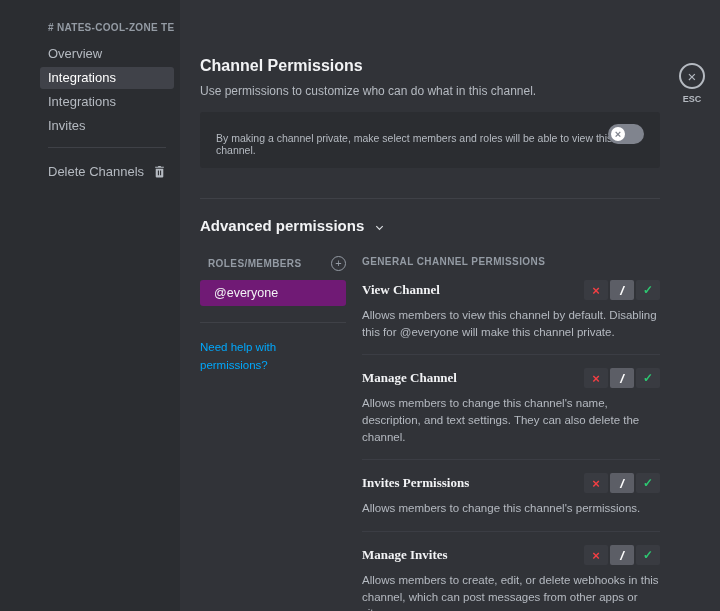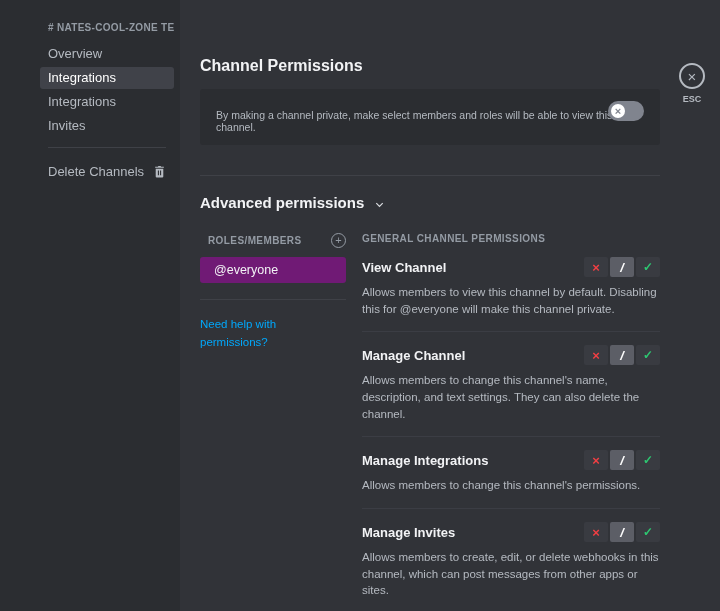--- a/index.html
+++ b/index.html
@@ -110,21 +110,21 @@
   }
   .role-item {
     margin-top: 9px; background: #701a75; border-radius: 3px;
     padding: 6px 14px; font-size: 12.5px; color: #f2f3f5; cursor: pointer;
   }
   .col-left .hr { margin: 16px 0 14px 0; }
   .help-link { font-size: 11.5px; color: #00a8fc; cursor: pointer; }
   
   .perm-row { margin-top: 13px; }
   .perm-title-row { display: flex; align-items: center; justify-content: space-between; }
-  .perm-name { font-size: 13px; font-weight: bold; color: #f2f3f5; }
+  .perm-name { font-size: 13px; font-weight: bold; color: #f2f3f5; font-family: Liberation Serif, serif; }
   .perm-desc { font-size: 11.5px; color: #b5bac1; line-height: 1.45; margin-top: 7px; width: 298px; }
   .perm-row .hr { margin-top: 14px; background: #3b3d44; }
   .btn-group { display: flex; gap: 2px; }
   .perm-btn {
     width: 24px; height: 20px; border-radius: 2px;
     display: flex; align-items: center; justify-content: center;
     font-size: 13px; font-weight: bold; line-height: 1;
     background: #393b41; cursor: pointer;
   }
   .perm-btn.deny { color: #f23f43; }
@@ -147,20 +147,21 @@
       <svg width="13" height="13" viewBox="0 0 24 24">
           <path fill="#b5bac1" d="M15 3l-1-1h-4L9 3H4v2h16V3h-5zM5 21a2 2 0 0 0 2 2h10a2 2 0 0 0 2-2V7H5v14zm4-11h2v9H9v-9zm4 0h2v9h-2v-9z"></path>
         </svg>
     </span>
   </div>
 </nav>
 
 <main class="main">
   <div class="content">
     <h1 class="page-title">Channel Permissions</h1>
+    <p class="page-subtitle">Use permissions to customize who can do what in this channel.</p>
 
 
     <div class="private-card">
       <div class="toggle">
         <span class="toggle-knob">×</span>
       </div>
       <p class="private-desc">By making a channel private, make select members and roles will be able to view this channel.</p>
     </div>
 
     <div class="hr hr-top"></div>
@@ -222,21 +223,21 @@
                   <span>✓</span>
                 </span>
             </div>
           </div>
           <p class="perm-desc">Allows members to change this channel's name, description, and text settings. They can also delete the channel.</p>
           <div class="hr"></div>
         </div>
 
         <div class="perm-row">
           <div class="perm-title-row">
-            <span class="perm-name">Manage Integrations</span>
+            <span class="perm-name">Invites Permissions</span>
             <div class="btn-group">
               <span class="perm-btn deny">
                   <span>×</span>
                 </span>
               <span class="perm-btn pass">
                   <span>/</span>
                 </span>
               <span class="perm-btn allow">
                   <span>✓</span>
                 </span>

